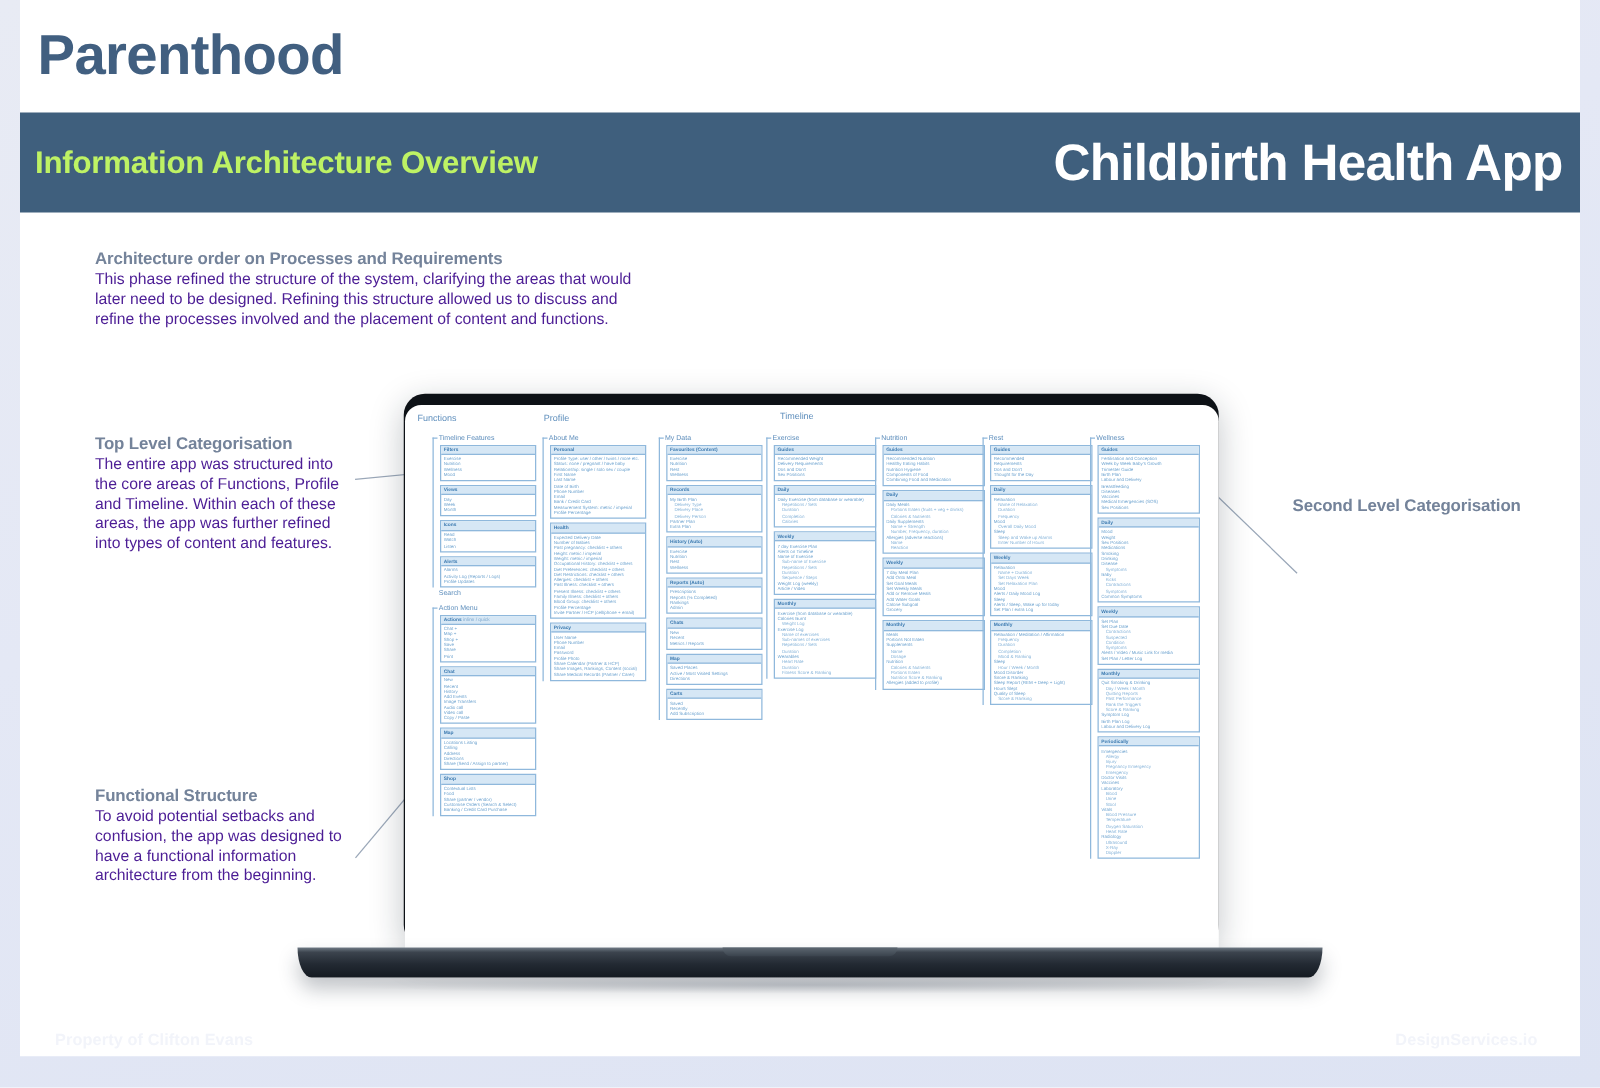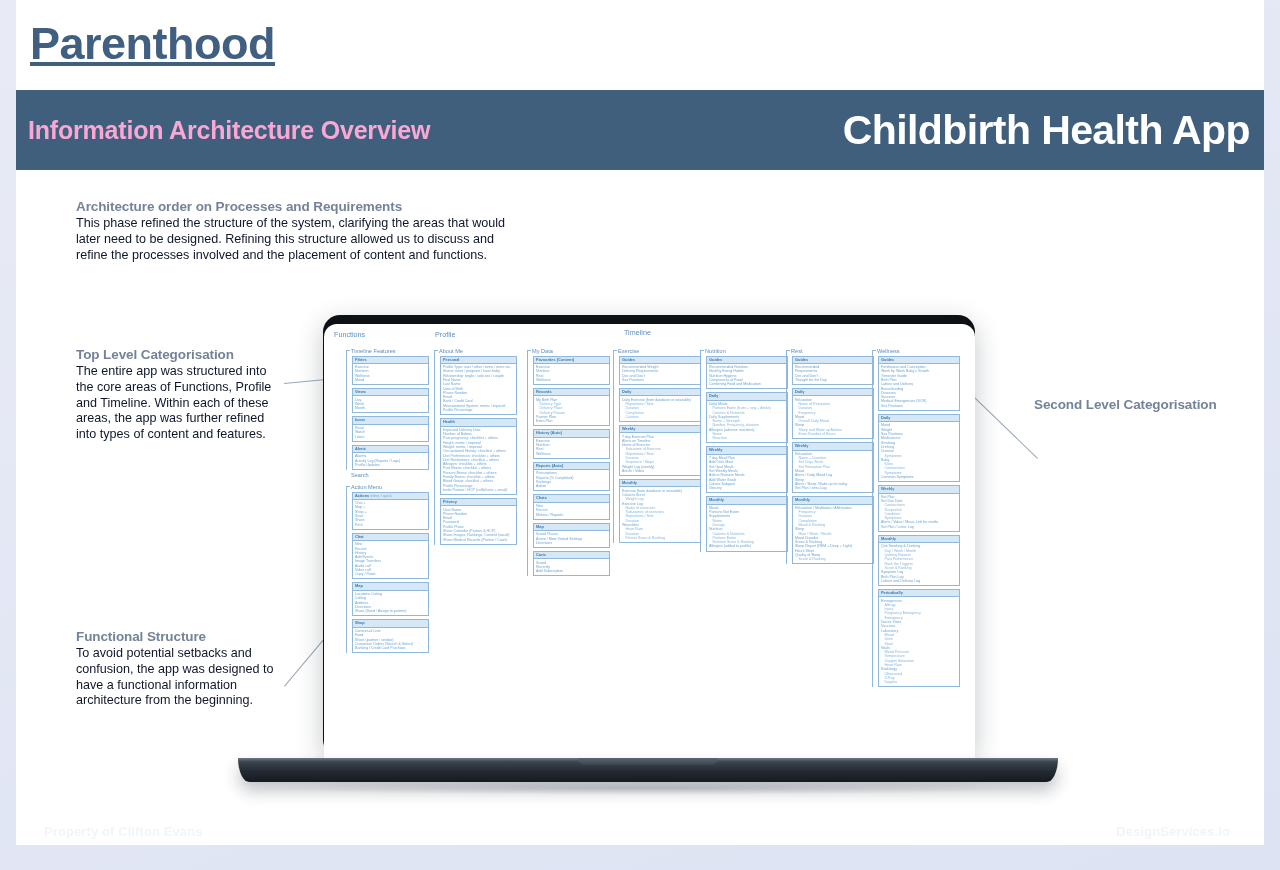--- a/index.html
+++ b/index.html
@@ -23,48 +23,47 @@
   }
   
   #title-zone {
     position: absolute; left: 0; top: 0; width: 1248px; height: 90px;
     background: transparent;
   }
   #deck-title {
     position: absolute; left: 14px; top: 18px;
     font-size: 45px; font-weight: bold; color: #415f80;
     letter-spacing: -0.5px;
-    text-decoration: underline;
   }
 
   
   #header-bar {
     position: absolute; left: 0; top: 90px;
     width: 1248px; height: 80px;
     background: #3f5f7d;
     display: flex; align-items: center; justify-content: space-between;
     padding: 0 14px 0 12px;
   }
   #header-subtitle {
-    font-size: 25px; font-weight: bold; color: #f9a8d4;
+    font-size: 25px; font-weight: bold; color: #bef264;
     letter-spacing: -0.2px;
   }
   #header-app {
     font-size: 41px; font-weight: bold; color: #ffffff;
     letter-spacing: -0.6px;
   }
 
   
   .anno { position: absolute; }
   .anno-h {
     font-size: 13.5px; font-weight: bold; color: #74839a;
     margin-bottom: 2px; letter-spacing: -0.1px;
   }
   .anno-b {
-    font-size: 12.6px; color: #0f172a; line-height: 15.8px;
+    font-size: 12.6px; color: #4c1d95; line-height: 15.8px;
   }
   #anno-intro   { left: 60px; top: 199px; width: 430px; }
   #anno-top     { left: 60px; top: 347px; width: 205px; }
   #anno-func    { left: 60px; top: 629px; width: 225px; }
   #anno-second  { left: 1018px; top: 397px; width: 230px; }
 
   
   .line { position: absolute; background: #9aa7b8; transform-origin: 0 0; height: 1px; }
 
   

